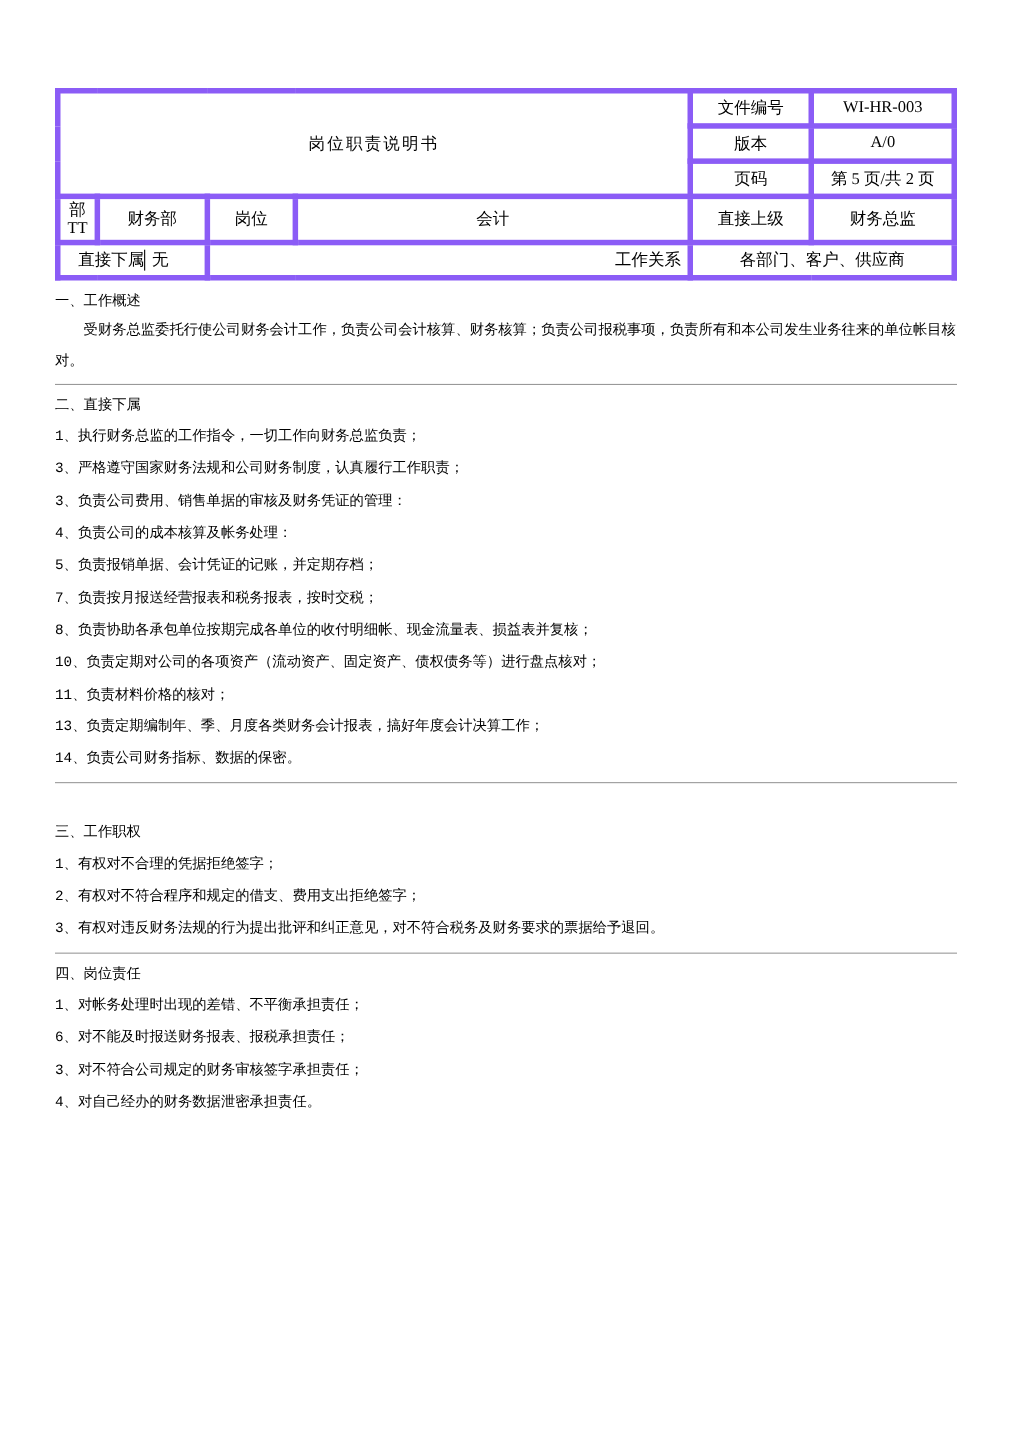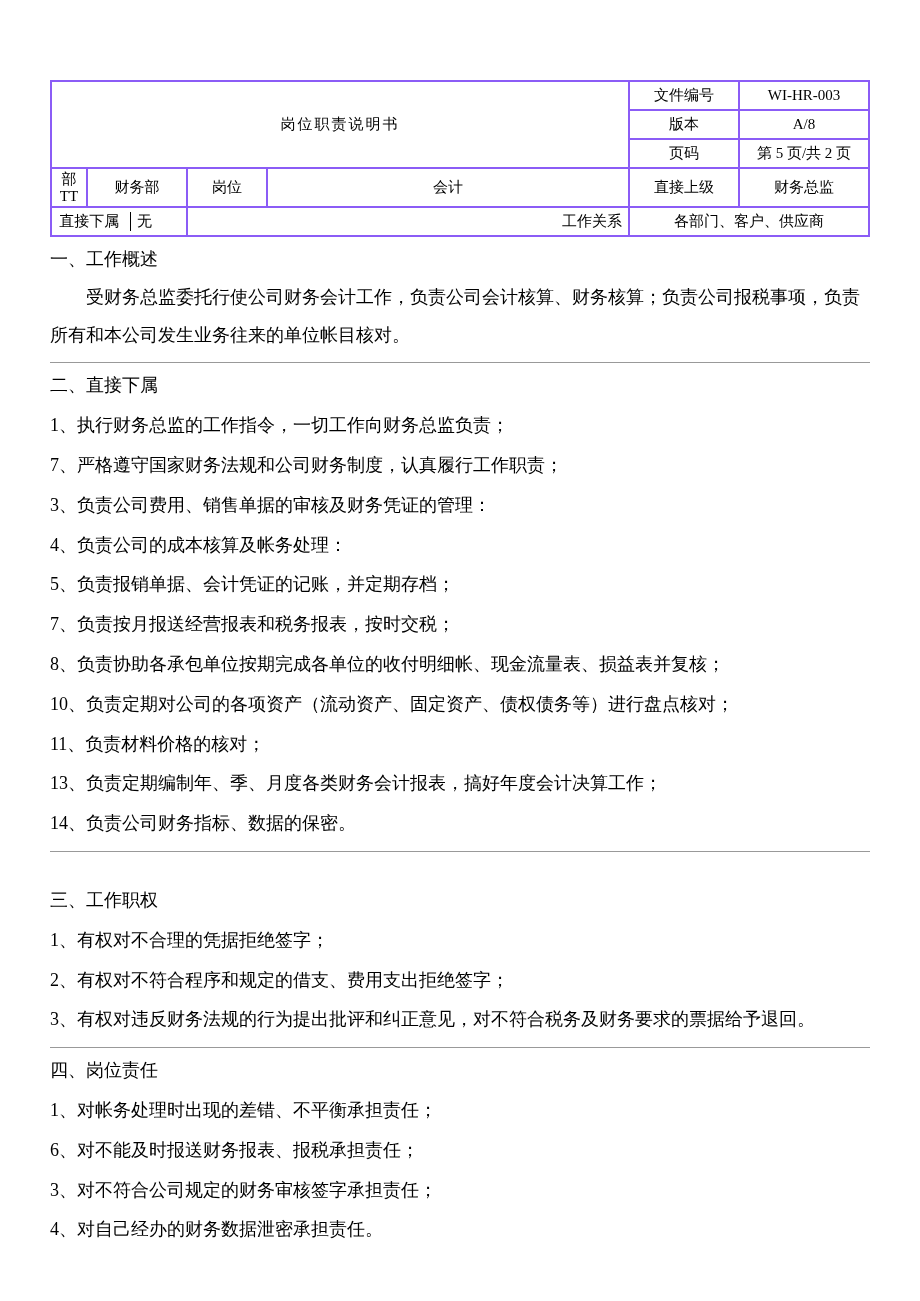--- a/index.html
+++ b/index.html
@@ -13,104 +13,105 @@
       color: #000;
       background: #fff;
       padding: 80px 50px 40px 50px;
       width: 920px;
     }
     table.header-table {
       width: 100%;
       border-collapse: collapse;
     }
     table.header-table td {
-      border: 2px solid #8b5cf6;
+      border: 5px solid #8b5cf6;
       padding: 4px 6px;
       text-align: center;
       vertical-align: middle;
       font-size: 15px;
     }
     .title-cell {
       font-size: 20px;
       letter-spacing: 2px;
       padding: 12px 0;
     }
     .dept-label {
       font-size: 14px;
       line-height: 1.1;
       text-align: left;
       padding: 2px 3px !important;
     }
     .content {
       line-height: 2.1;
-      font-size: 18px;
+      font-size: 13px;
     }
     .section-title {
       margin-top: 4px;
     }
     .indent {
       text-indent: 2em;
     }
     .divider {
       border-bottom: 1px solid #999;
       margin: 8px 0 4px 0;
     }
     .list-item {
       margin-top: 2px;
+      font-family: Liberation Mono, monospace;
     }
     .spacer {
       height: 22px;
     }
   </style>
 </head>
 <body>
 
 <table class="header-table">
   <tbody>
       <tr>
     <td colspan="4" rowspan="3" class="title-cell">岗位职责说明书</td>
     <td style="width:110px">文件编号</td>
     <td style="width:130px">WI-HR-003</td>
   </tr>
   <tr>
     <td>版本</td>
-    <td>A/8</td>
+    <td>A/0</td>
   </tr>
   <tr>
     <td>页码</td>
     <td>第 5 页/共 2 页</td>
   </tr>
   <tr>
     <td class="dept-label" style="width:36px">部 TT</td>
     <td style="width:100px">财务部</td>
     <td style="width:80px">岗位</td>
     <td>会计</td>
     <td>直接上级</td>
     <td>财务总监</td>
   </tr>
   <tr>
     <td colspan="2" style="text-align:center">
-      <span style="display:inline-block;width:58%;text-align:left">直接下属</span><span style="display:inline-block;width:40%;text-align:left;border-left:1px solid #000;padding-left:6px">无</span>
+      <span style="display:inline-block;width:58%;text-align:right">直接下属</span><span style="display:inline-block;width:40%;text-align:left;border-left:1px solid #000;padding-left:6px">无</span>
     </td>
     <td colspan="2" style="text-align:right;">工作关系</td>
     <td colspan="2">各部门、客户、供应商</td>
   </tr>
 </tbody>
   </table>
 
 <div class="content">
 
   <div class="section-title">一、工作概述</div>
   <div class="indent">受财务总监委托行使公司财务会计工作，负责公司会计核算、财务核算；负责公司报税事项，负责所有和本公司发生业务往来的单位帐目核对。</div>
 
   <div class="divider"></div>
 
   <div class="section-title">二、直接下属</div>
   <div class="list-item">1、执行财务总监的工作指令，一切工作向财务总监负责；</div>
-  <div class="list-item">7、严格遵守国家财务法规和公司财务制度，认真履行工作职责；</div>
+  <div class="list-item">3、严格遵守国家财务法规和公司财务制度，认真履行工作职责；</div>
   <div class="list-item">3、负责公司费用、销售单据的审核及财务凭证的管理：</div>
   <div class="list-item">4、负责公司的成本核算及帐务处理：</div>
   <div class="list-item">5、负责报销单据、会计凭证的记账，并定期存档；</div>
   <div class="list-item">7、负责按月报送经营报表和税务报表，按时交税；</div>
   <div class="list-item">8、负责协助各承包单位按期完成各单位的收付明细帐、现金流量表、损益表并复核；</div>
   <div class="list-item">10、负责定期对公司的各项资产（流动资产、固定资产、债权债务等）进行盘点核对；</div>
   <div class="list-item">11、负责材料价格的核对；</div>
   <div class="list-item">13、负责定期编制年、季、月度各类财务会计报表，搞好年度会计决算工作；</div>
   <div class="list-item">14、负责公司财务指标、数据的保密。</div>
 

